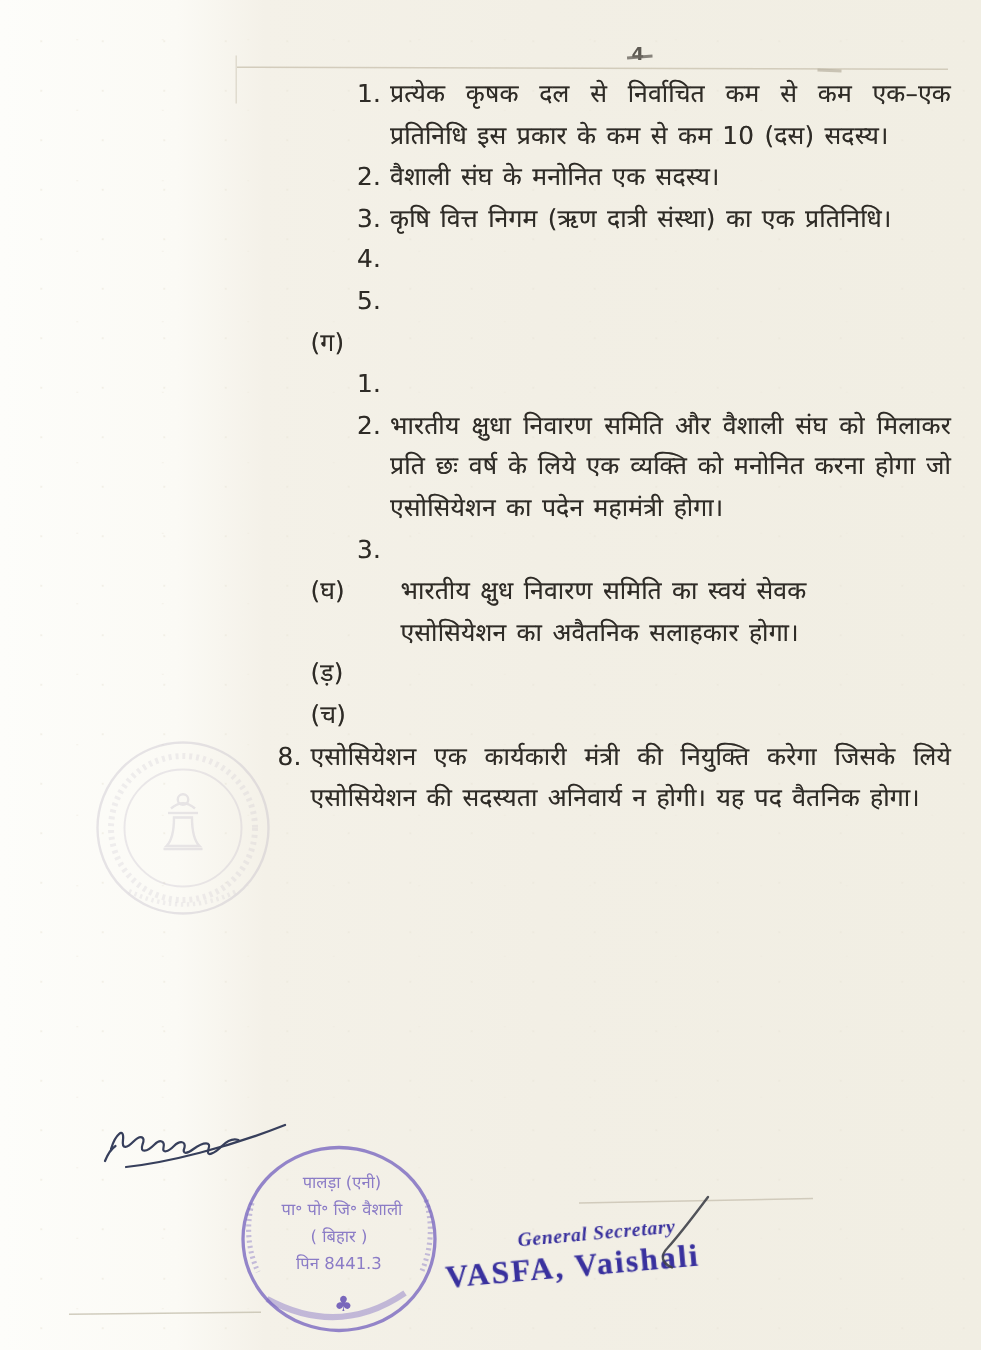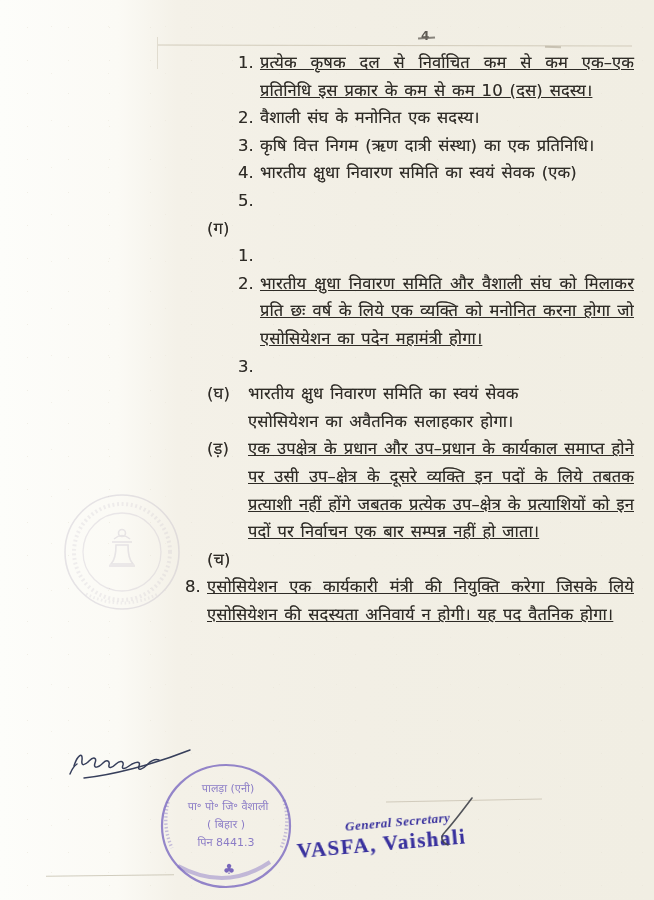--- a/index.html
+++ b/index.html
@@ -34,24 +34,24 @@
   
   .content{
     position:absolute;left:182px;top:49px;width:452px;
     color:#2e2b26;font-size:16.5px;line-height:27.6px;
     letter-spacing:.1px;word-spacing:1.5px;
     text-shadow:0 0 .4px rgba(40,35,30,.45);
   }
   .row{display:flex;align-items:flex-start;}
   .num{flex:0 0 22px;margin-left:56px;}
   .row .txt{flex:1;}
-  .just .txt{text-align:justify;text-decoration:underline;}
+  .just .txt{text-align:justify;}
   .lbl{flex:0 0 41px;margin-left:25px;}
   .num8{flex:0 0 22px;margin-left:3px;}
-  .narrow{max-width:322px;}
+  .narrow{max-width:322px;margin-left:19px;}
 
   
   .seal{position:absolute;left:56px;top:476px;opacity:.55;}
 
   
   .vstamp{position:absolute;left:156px;top:762px;}
   .vstamp text{font-family:"DejaVu Sans","Liberation Sans",sans-serif;}
 
   
   .gstamp{
@@ -96,21 +96,20 @@
     <div class="row">
       <span class="num">2.</span>
       <span class="txt">वैशाली संघ के मनोनित एक सदस्य।</span>
     </div>
     <div class="row">
       <span class="num">3.</span>
       <span class="txt">कृषि वित्त निगम (ऋण दात्री संस्था) का एक प्रतिनिधि।</span>
     </div>
     <div class="row">
       <span class="num">4.</span>
-      <span class="txt">भारतीय क्षुधा निवारण समिति का स्वयं सेवक (एक)</span>
     </div>
     <div class="row just">
       <span class="num">5.</span>
     </div>
 
     <div class="row">
       <span class="lbl">(ग)</span>
     </div>
     <div class="row just">
       <span class="num">1.</span>
@@ -122,21 +121,20 @@
     <div class="row just">
       <span class="num">3.</span>
     </div>
 
     <div class="row">
       <span class="lbl">(घ)</span>
       <span class="txt narrow">भारतीय क्षुध निवारण समिति का स्वयं सेवक एसोसियेशन का अवैतनिक सलाहकार होगा।</span>
     </div>
     <div class="row just">
       <span class="lbl">(ड़)</span>
-      <span class="txt">एक उपक्षेत्र के प्रधान और उप–प्रधान के कार्यकाल समाप्त होने पर उसी  उप–क्षेत्र के दूसरे व्यक्ति इन पदों के लिये तबतक प्रत्याशी नहीं होंगे जबतक प्रत्येक उप–क्षेत्र के प्रत्याशियों को इन पदों पर निर्वाचन एक बार सम्पन्न नहीं हो जाता।</span>
     </div>
     <div class="row just">
       <span class="lbl">(च)</span>
     </div>
 
     <div class="row just">
       <span class="num8">8.</span>
       <span class="txt">एसोसियेशन एक कार्यकारी मंत्री की नियुक्ति करेगा जिसके लिये एसोसियेशन की सदस्यता अनिवार्य न होगी। यह पद वैतनिक होगा।</span>
     </div>
   </div>

